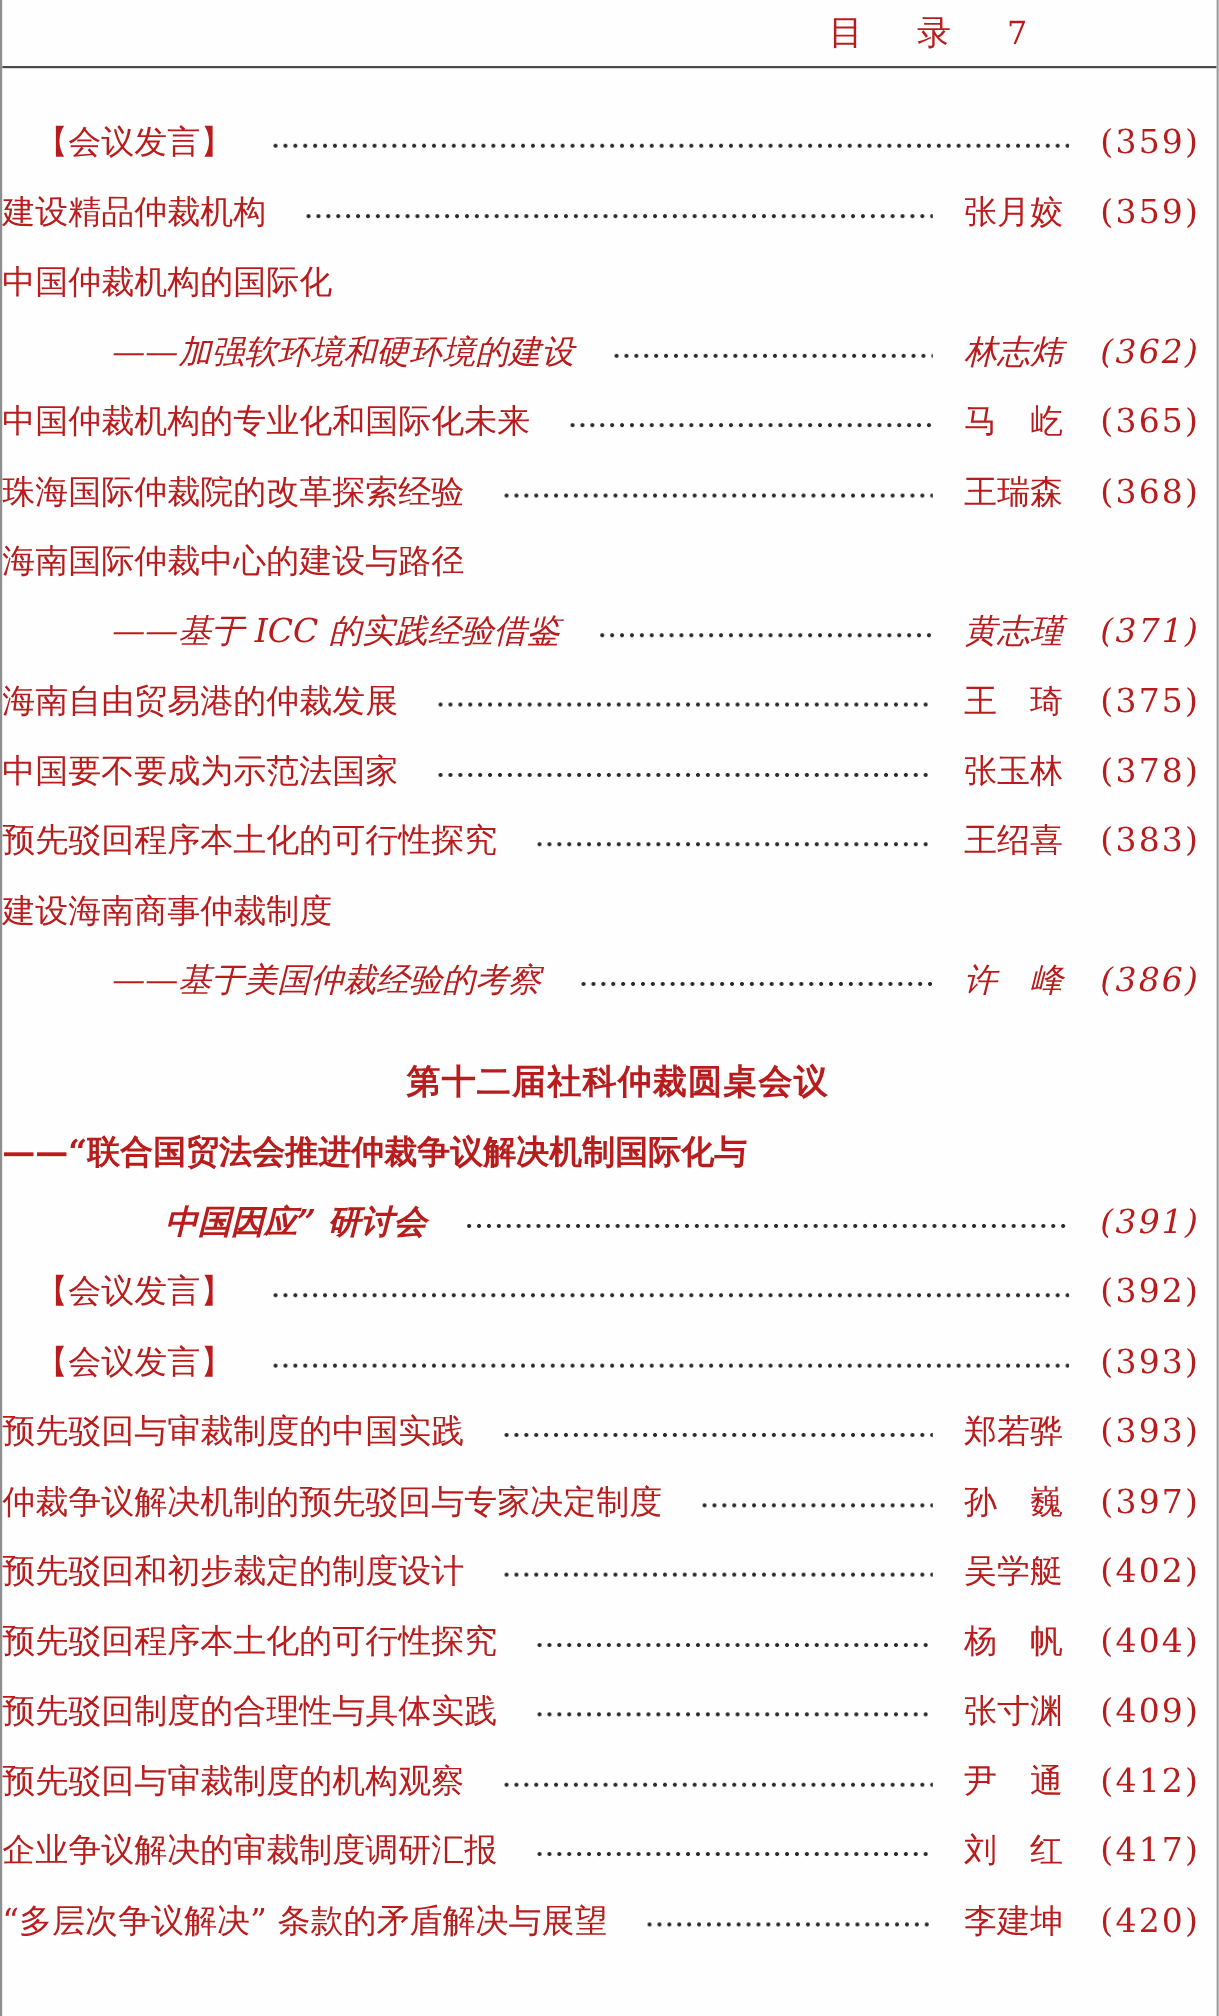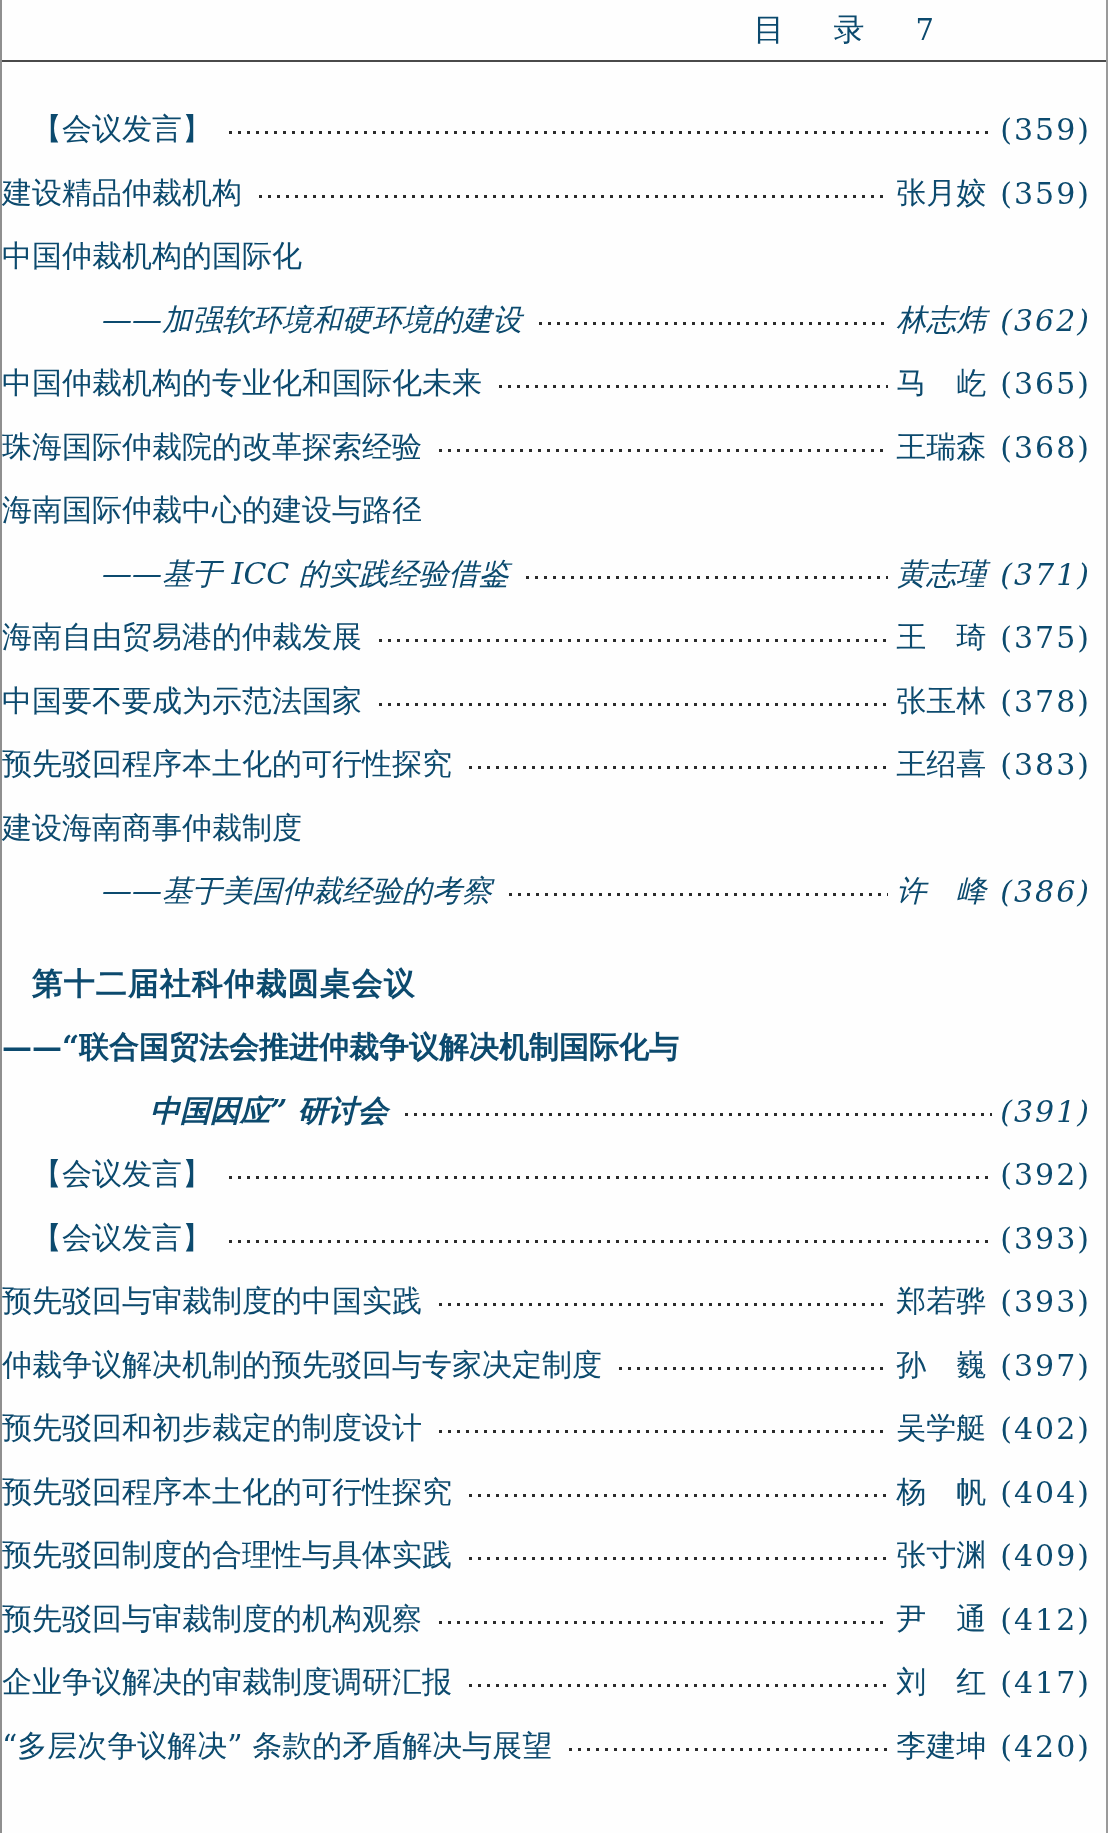--- a/index.html
+++ b/index.html
@@ -5,21 +5,21 @@
   html,body { margin:0; padding:0; background:#e8e8e8; }
   .page {
     position: relative;
     width: 1108px; height: 1833px;
     margin: 0 auto;
     background: #fefefe;
     border-left: 2px solid #8f8f8f;
     border-right: 2px solid #9a9a9a;
     box-sizing: border-box;
     font-family: "DejaVu Serif", "Liberation Serif", serif;
-    color: #0c4a6e;
+    color: #b91c1c;
     overflow: hidden;
   }
   .header {
     height: 62px;
     display: flex;
     justify-content: flex-end;
     align-items: center;
     padding-right: 172px;
     border-bottom: 2px solid #4a4a4a;
     box-sizing: border-box;
@@ -28,20 +28,21 @@
   .header-pgnum { font-size: 29px; margin-left: 42px; }
 
   .toc { padding-top: 36px; }
   .row {
     display: flex;
     align-items: center;
     height: 63.5px;
     padding-right: 15px;
     font-size: 30px;
     white-space: pre;
+    gap: 20px;
   }
   .i0 { padding-left: 30px; }
   .i1 { }
   .i2 { padding-left: 100px; font-style: italic; }
   .isub1 { }
   .isub2 { padding-left: 148px; font-style: italic; }
 
   .leader {
     flex: 1 1 auto;
     height: 10px;
@@ -49,21 +50,21 @@
     background-image: radial-gradient(circle, #2b2b2b 1.7px, transparent 2px);
     background-size: 9px 9px;
     background-repeat: repeat-x;
     background-position: left center;
     min-width: 30px;
   }
   .author { white-space: pre; margin-right: 14px; }
   .pg { letter-spacing: 2px; }
 
   .part { margin-top: 29px; }
-  .part-title-row { height: 63.5px; display:flex; align-items:center; }
+  .part-title-row { height: 63.5px; display:flex; align-items:center;justify-content:center; }
   .bold-sans {
     font-family: "Liberation Sans", "DejaVu Sans", sans-serif;
     font-weight: 700;
     font-size: 31px;
     letter-spacing: 1px;
   }
   .bold-serif { font-weight: 700; }
 </style>
 </head>
 <body>

